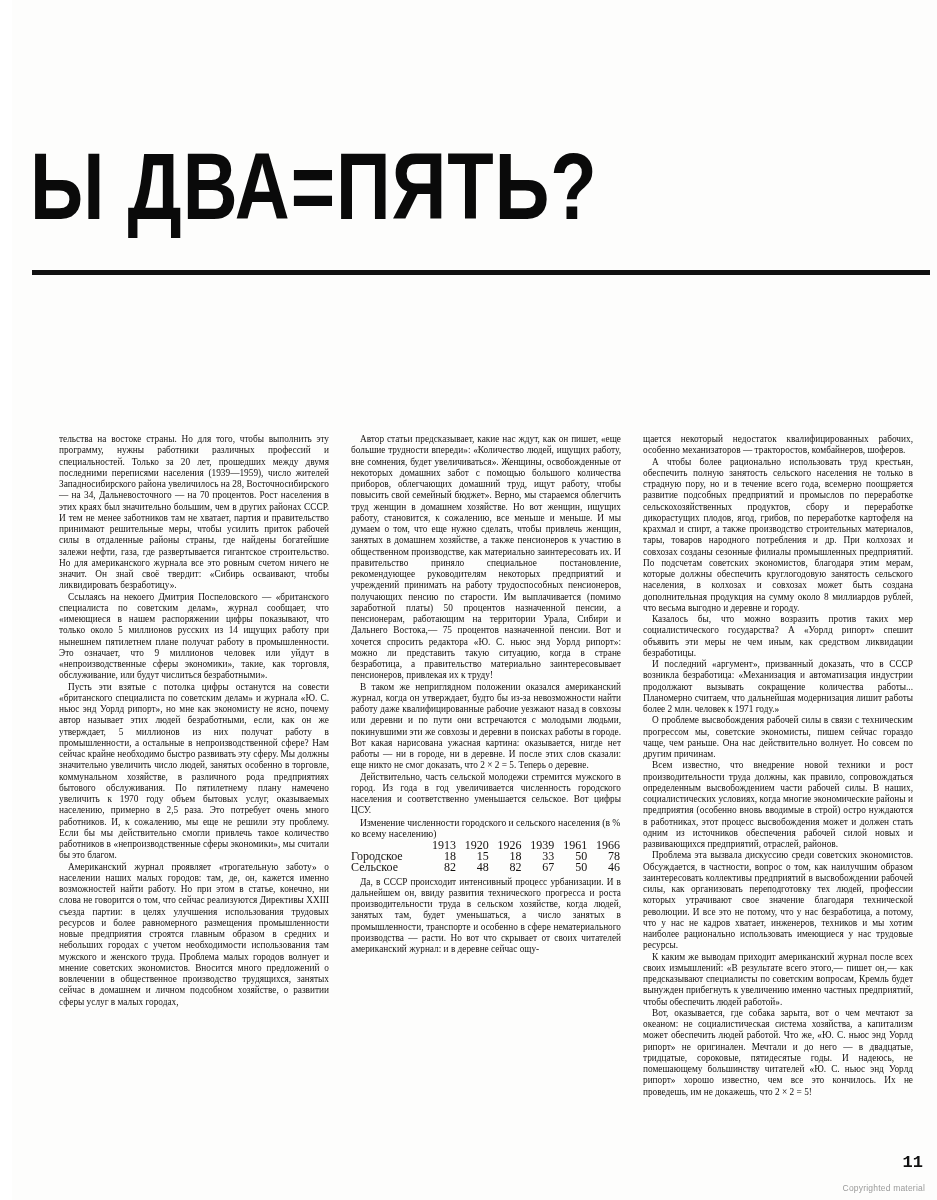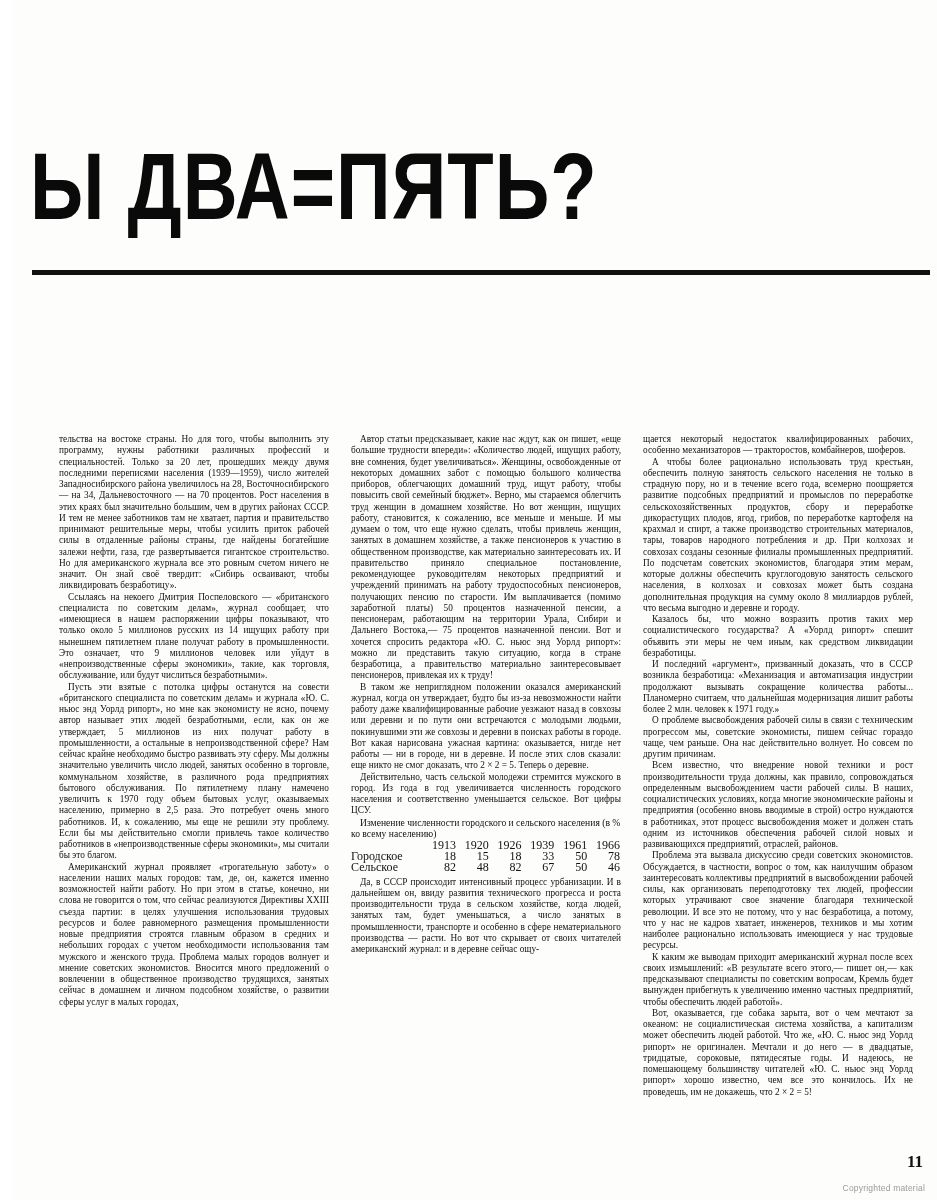--- a/index.html
+++ b/index.html
@@ -104,21 +104,21 @@
   }
   table.stats thead th {
     font-weight: normal;
   }
 
   
   .page-number {
     position: absolute;
     right: 26px;
     bottom: 28px;
-    font-family: Liberation Serif, serif;
+    font-family: Liberation Mono, monospace;
     font-weight: bold;
     font-size: 17px;
     color: #111;
   }
   .copyright {
     position: absolute;
     right: 24px;
     bottom: 7px;
     font-family: "Liberation Sans", sans-serif;
     font-size: 8.5px;

